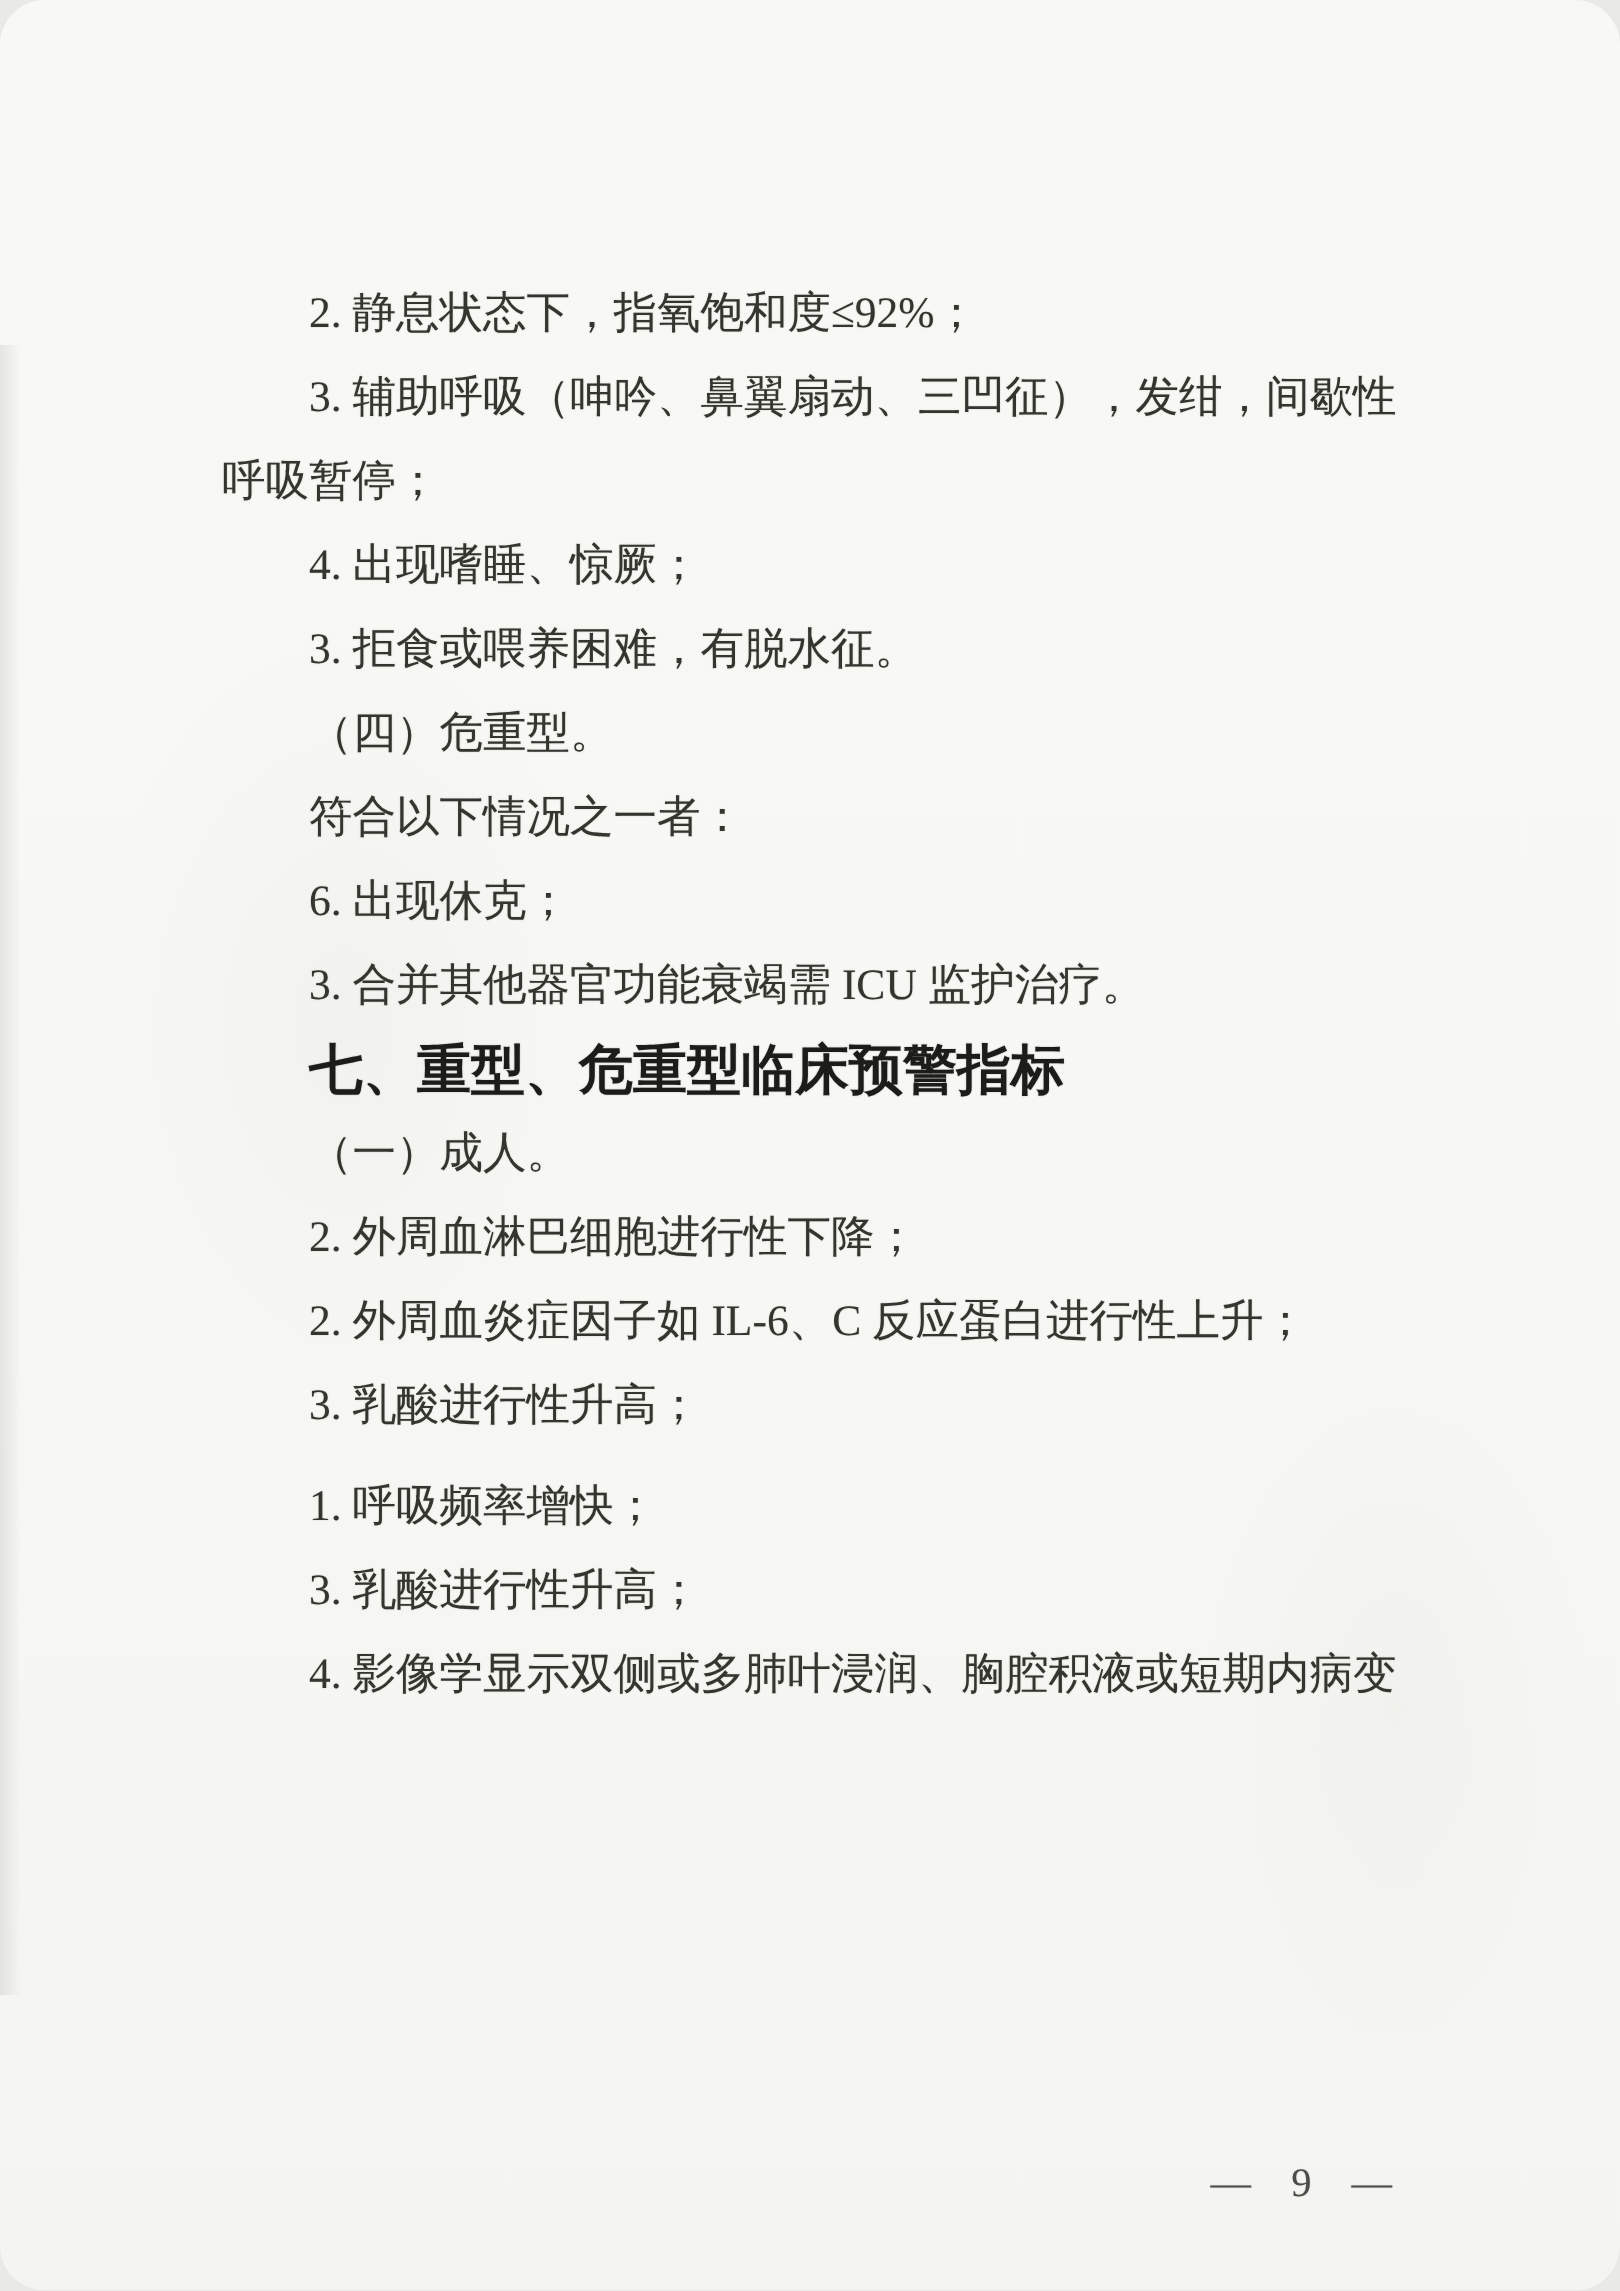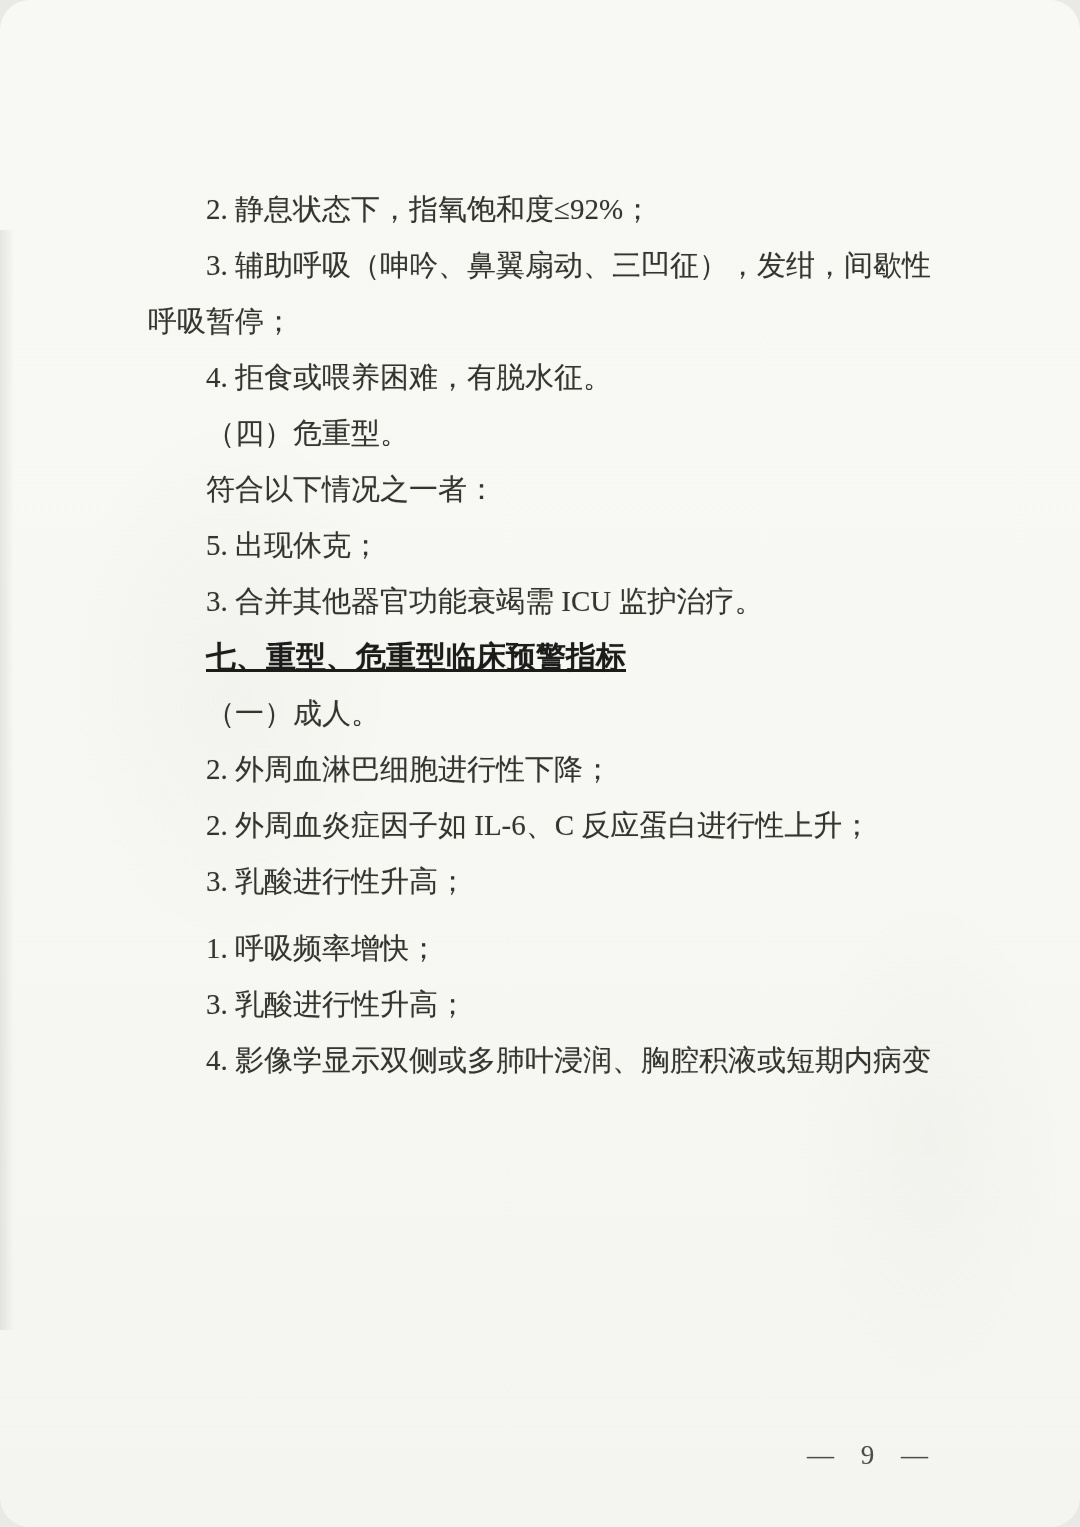--- a/index.html
+++ b/index.html
@@ -52,23 +52,22 @@
     letter-spacing: 0;
     color: #35352f;
     text-indent: 58px;
     text-shadow: 0 0 1px rgba(90, 90, 84, 0.35);
     word-break: break-all;
   }
   p.para.heading {
     font-family: "Liberation Sans", "DejaVu Sans", sans-serif;
     font-weight: 700;
     color: #1c1c1a;
-    font-size: 30px;
+    font-size: 36px;
     text-shadow: 0 0 1px rgba(40, 40, 38, 0.4);
-    text-decoration: underline;
   }
   p.para.extra-before {
     margin-top: 11px;
   }
   .footer {
     position: absolute;
     top: 1438px;
     right: 150px;
     font-size: 27px;
     line-height: 34px;
@@ -82,24 +81,25 @@
 <body>
 
 <div class="page">
   <div class="smudge-left"></div>
   <div class="smudge-blob-1"></div>
   <div class="smudge-blob-2"></div>
 
   <div class="content" id="paragraphs">
       <p class="para">2. 静息状态下，指氧饱和度≤92%；</p>
       <p class="para">3. 辅助呼吸（呻吟、鼻翼扇动、三凹征），发绀，间歇性呼吸暂停；</p>
-      <p class="para">4. 拒食或喂养困难，有脱水征。</p>
+      <p class="para">4. 出现嗜睡、惊厥；</p>
+      <p class="para">3. 拒食或喂养困难，有脱水征。</p>
       <p class="para">（四）危重型。</p>
       <p class="para">符合以下情况之一者：</p>
-      <p class="para">5. 出现休克；</p>
+      <p class="para">6. 出现休克；</p>
       <p class="para">3. 合并其他器官功能衰竭需 ICU 监护治疗。</p>
       <p class="para heading">七、重型、危重型临床预警指标</p>
       <p class="para">（一）成人。</p>
       <p class="para">2. 外周血淋巴细胞进行性下降；</p>
       <p class="para">2. 外周血炎症因子如 IL-6、C 反应蛋白进行性上升；</p>
       <p class="para">3. 乳酸进行性升高；</p>
       <p class="para extra-before">1. 呼吸频率增快；</p>
       <p class="para">3. 乳酸进行性升高；</p>
       <p class="para">4. 影像学显示双侧或多肺叶浸润、胸腔积液或短期内病变</p>
     </div>

